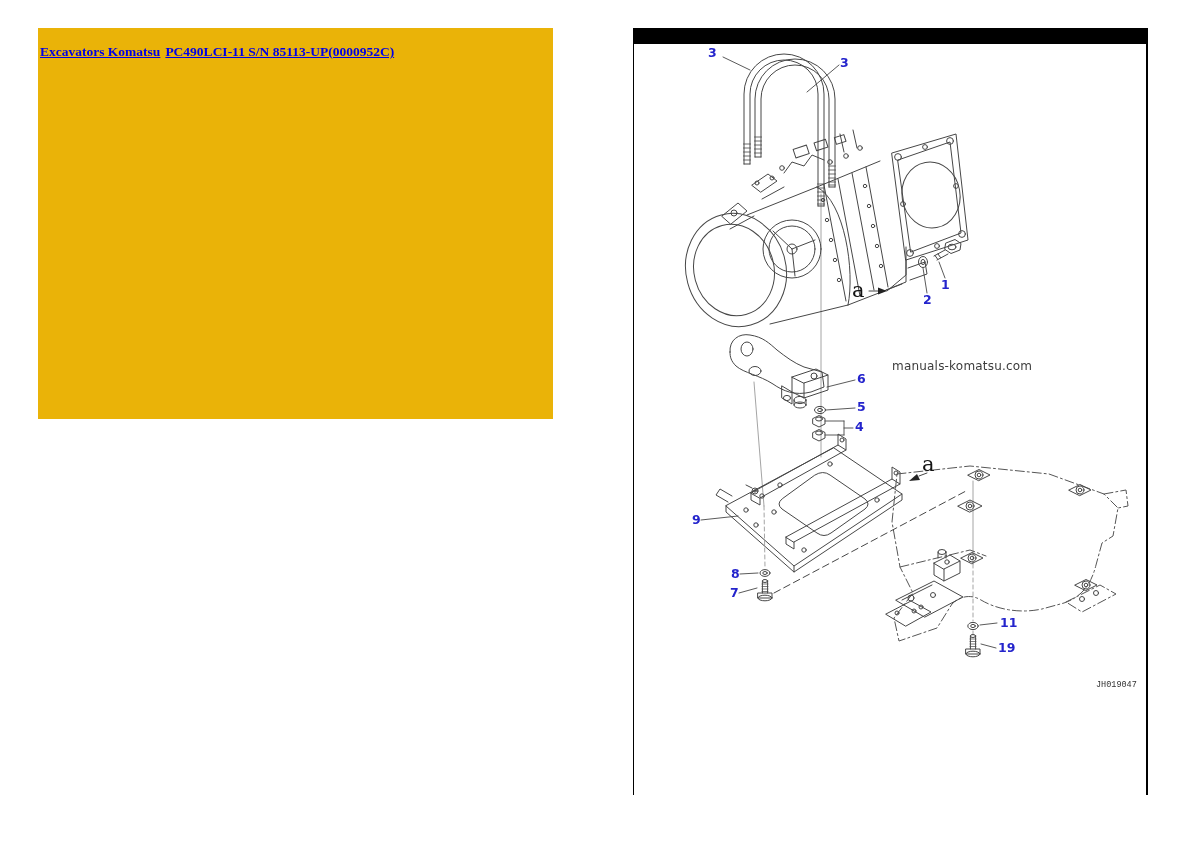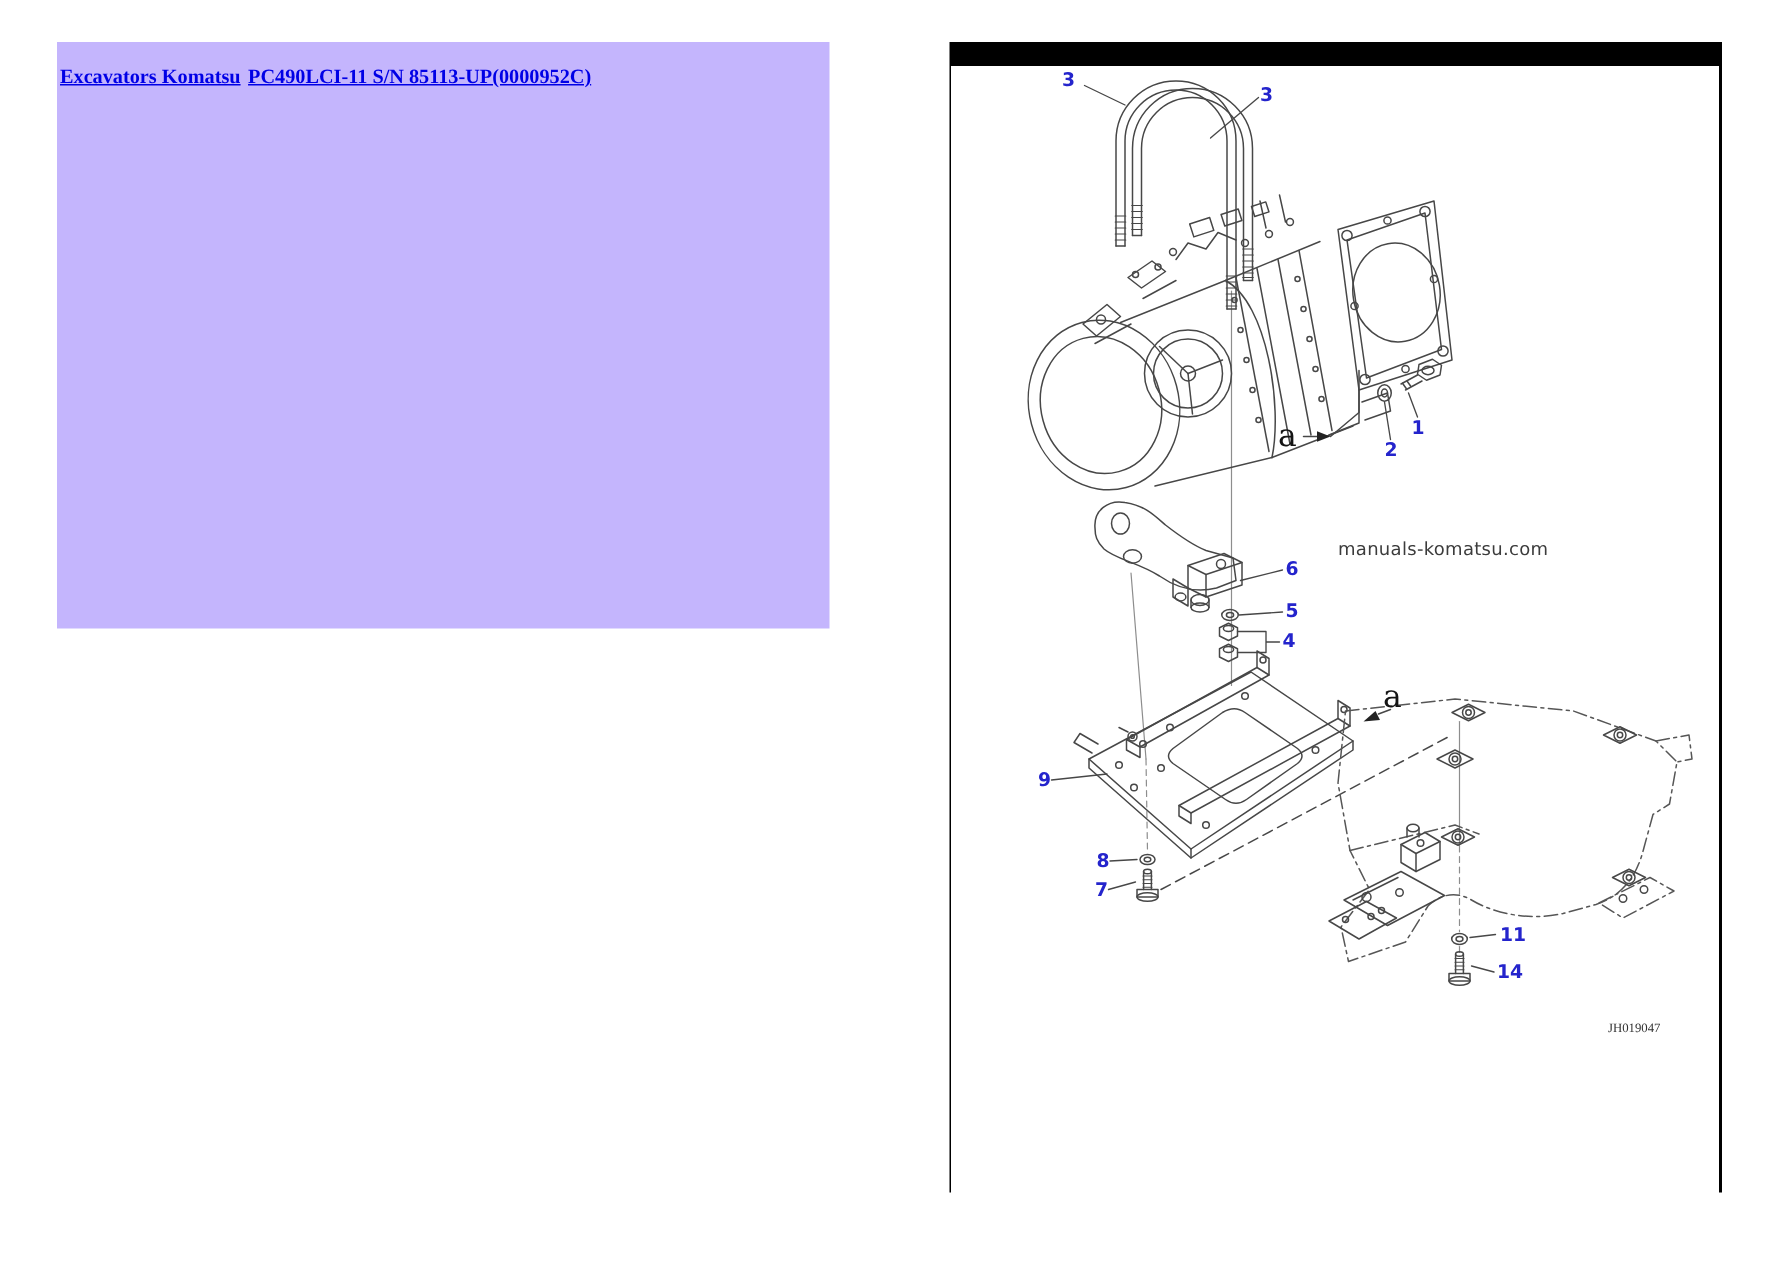--- a/index.html
+++ b/index.html
@@ -3,21 +3,21 @@
 <meta charset="utf-8">
 <style>
   html,body{margin:0;padding:0;}
   body{
     width:1190px;height:842px;background:#ffffff;position:relative;overflow:hidden;
     font-family:"Liberation Sans",sans-serif;
   }
   
   .left-page{
     position:absolute;left:38px;top:28px;width:515px;height:391px;
-    background:#c4b5fd;box-sizing:border-box;padding:14px 4px 0 2px;
+    background:#eab308;box-sizing:border-box;padding:14px 4px 0 2px;
   }
   .left-page a{
     color:var(--link-color,#0000e6);
     font-family:"Liberation Serif",serif;font-weight:bold;font-size:13.5px;
     text-decoration:underline;margin-right:5px;white-space:nowrap;
   }
   
   .right-page{
     position:absolute;left:633px;top:28px;width:515px;height:767px;background:#fff;
     border-left:1px solid #000;border-right:2px solid #000;box-sizing:border-box;
@@ -31,22 +31,22 @@
   }
   .view-label{
     position:absolute;line-height:1;font-family:"DejaVu Serif",serif;
     font-size:21px;color:#151515;
   }
   .watermark{
     position:absolute;left:258px;top:315px;font-size:12px;color:#3c3c3c;
     letter-spacing:.2px;font-family:"DejaVu Sans",sans-serif;
   }
   .figure-code{
-    position:absolute;left:438px;top:636px;font-size:8.5px;color:#333;
-    font-family:Liberation Serif, serif;
+    position:absolute;left:462px;top:636px;font-size:8.5px;color:#333;
+    font-family:Liberation Mono, monospace;
   }
 </style>
 </head>
 <body>
 
 <div class="left-page">
   <a href="#">Excavators Komatsu</a><a href="#">PC490LCI-11 S/N 85113-UP(0000952C)</a>
 </div>
 
 <div class="right-page">
@@ -329,20 +329,20 @@
         <span class="callout" style="left: 206px; top: 13px;">3</span>
         <span class="callout" style="left: 307px; top: 235px;">1</span>
         <span class="callout" style="left: 289px; top: 250px;">2</span>
         <span class="callout" style="left: 223px; top: 329px;">6</span>
         <span class="callout" style="left: 223px; top: 357px;">5</span>
         <span class="callout" style="left: 221px; top: 377px;">4</span>
         <span class="callout" style="left: 58px; top: 470px;">9</span>
         <span class="callout" style="left: 97px; top: 524px;">8</span>
         <span class="callout" style="left: 96px; top: 543px;">7</span>
         <span class="callout" style="left: 366px; top: 573px;">11</span>
-        <span class="callout" style="left: 364px; top: 598px;">14</span>
+        <span class="callout" style="left: 364px; top: 598px;">19</span>
         <span class="view-label" style="left: 218px; top: 236px;">a</span>
         <span class="view-label" style="left: 288px; top: 410px;">a</span>
       </div>
     <span class="watermark">manuals-komatsu.com</span>
     <span class="figure-code">JH019047</span>
   </div>
 </div>
 
 </body></html>

